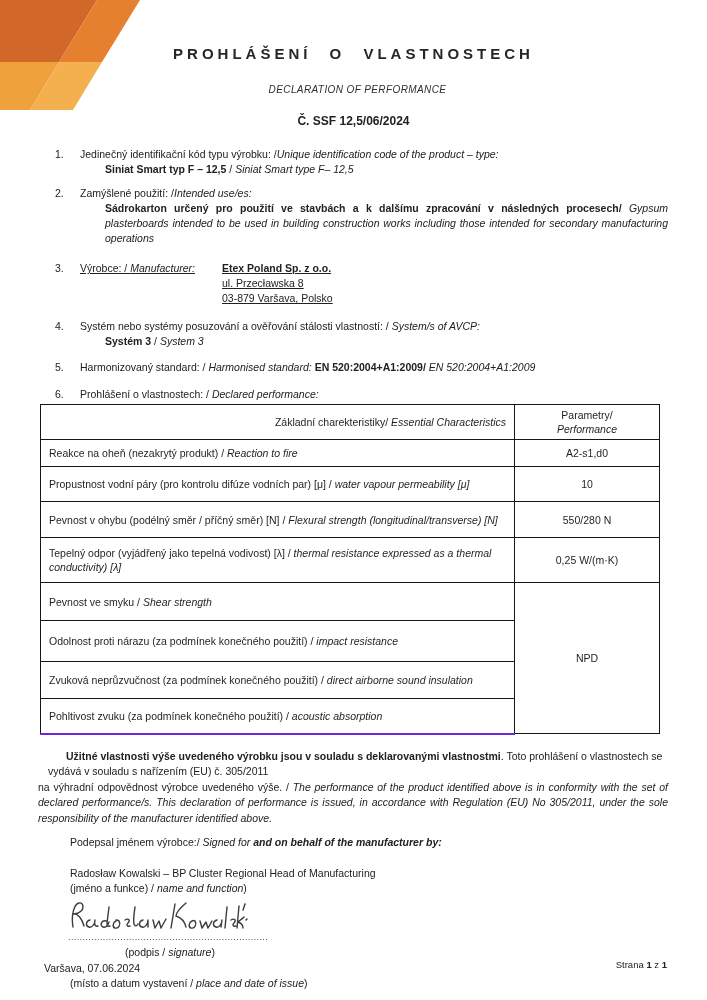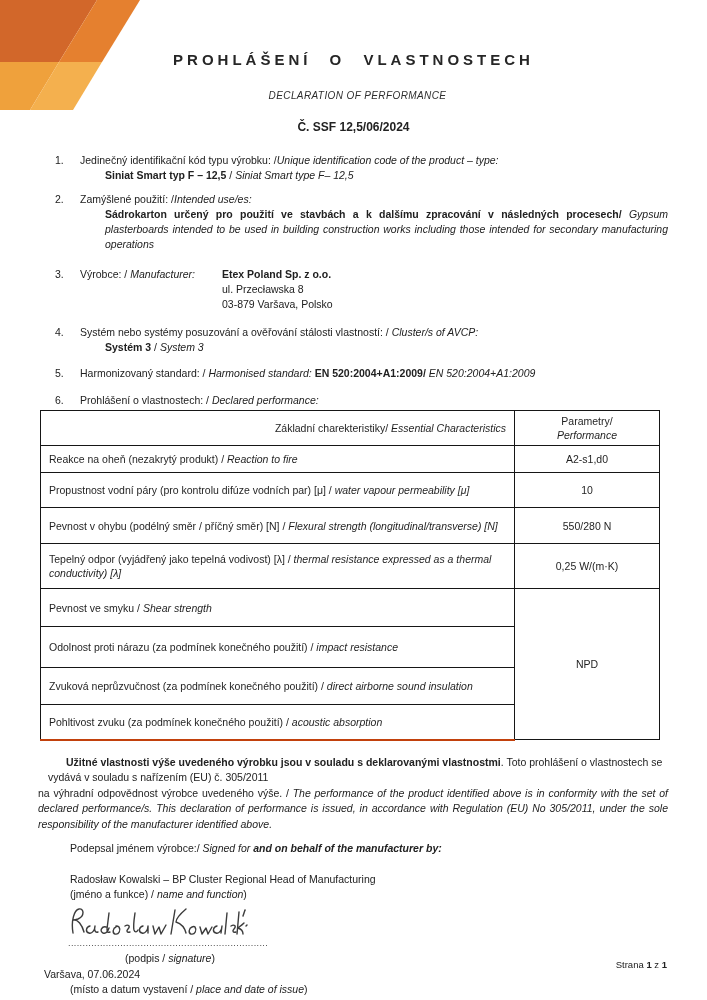--- a/index.html
+++ b/index.html
@@ -8,21 +8,21 @@
     width:707px;height:1000px;
     background:#ffffff;
     font-family:"Liberation Sans","DejaVu Sans",sans-serif;
     color:#212121;
     font-size:10.5px;
     line-height:15px;
     overflow:hidden;
   }
   .logo{position:absolute;top:0;left:0;}
   .hdr-title{
-    margin:8px auto;padding-top:44px;
+    margin:2px auto;padding-top:44px;
     text-align:center;
     font-size:15px;font-weight:bold;
     letter-spacing:4px;word-spacing:10px;
     color:#262626;
   }
   .hdr-sub{
     margin-top:21px;text-align:center;
     font-style:italic;font-size:10px;letter-spacing:0.4px;
     color:#2e2e2e;
     padding-left:8px;
@@ -34,41 +34,41 @@
   .hdr-num .b{font-weight:bold;}
   .items{margin:18px 0 0 55px;width:613px;}
   .item{display:flex;margin-bottom:9px;}
   .item-num{width:25px;flex:0 0 25px;}
   .item-body{flex:1;max-width:588px;}
   .ind{margin-left:25px;}
   .it{font-style:italic;}
   .b{font-weight:bold;}
   .bi{font-weight:bold;font-style:italic;}
   .j{text-align:justify;}
-  .mfr{display:flex;}
+  .mfr{display:flex;text-decoration:underline;}
   .mfr-label{flex:0 0 142px;}
   .item3{margin-bottom:13px;}
   .item2{margin-bottom:15px;}
   .item4{margin-bottom:11px;}
   .item5{margin-bottom:12px;}
   .item6{margin-bottom:2px;}
   table.dop{
     margin-left:40px;
     width:620px;
     border-collapse:collapse;
     table-layout:fixed;
     font-size:10.5px;line-height:14px;
     color:#1f1f1f;
   }
   table.dop td{
     border:1px solid #161616;
     padding:2px 8px;
     vertical-align:middle;
   }
-  table.dop tr.bottomrow td{border-bottom:2px solid #c2410c;}
+  table.dop tr.bottomrow td{border-bottom:2px solid #6d28d9;}
   td.val{width:128px;text-align:center;padding:2px 4px;}
   td.hd{text-align:right;}
   .para{
     margin:14px 0 0 38px;
     width:630px;
     font-size:10.5px;line-height:15.5px;
     color:#222;
   }
   .para .l1{margin-left:28px;}
   .para .l2{margin-left:10px;}
@@ -132,21 +132,21 @@
           <div class="b">Etex Poland Sp. z o.o.</div>
           <div>ul. Przecławska 8</div>
           <div>03-879 Varšava, Polsko</div>
         </div>
       </div>
     </div>
 
     <div class="item item4">
       <span class="item-num">4.</span>
       <div class="item-body">
-        <div><span>Systém nebo systémy posuzování a ověřování stálosti vlastností: / </span><span class="it">Cluster/s of AVCP:</span></div>
+        <div><span>Systém nebo systémy posuzování a ověřování stálosti vlastností: / </span><span class="it">System/s of AVCP:</span></div>
         <div class="ind"><span class="b">Systém 3</span><span>  / </span><span class="it">System 3</span></div>
       </div>
     </div>
 
     <div class="item item5">
       <span class="item-num">5.</span>
       <div class="item-body">
         <span>Harmonizovaný standard: / </span><span class="it">Harmonised standard:</span><span class="b">  EN 520:2004+A1:2009/</span><span class="it"> EN 520:2004+A1:2009</span>
       </div>
     </div>

